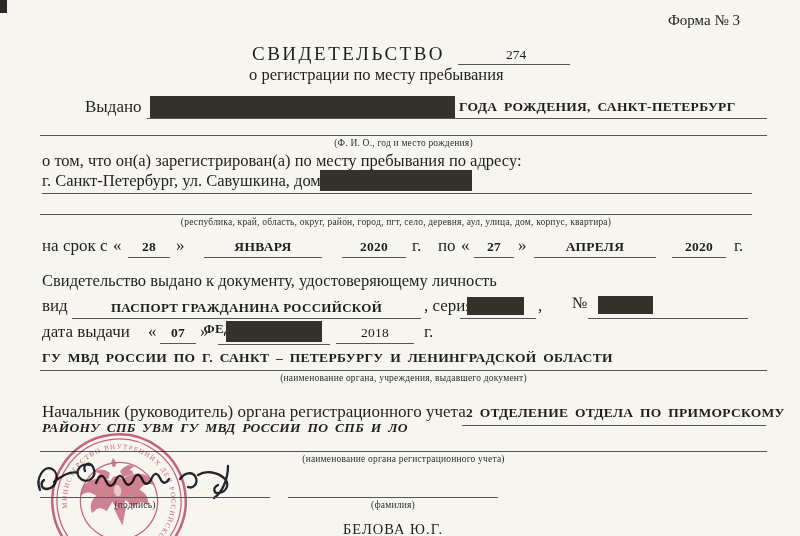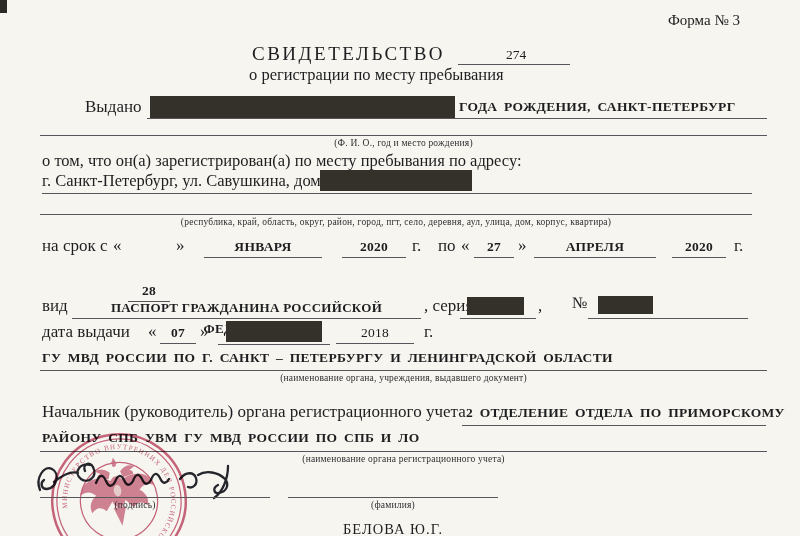--- a/index.html
+++ b/index.html
@@ -52,33 +52,34 @@
 
   <div class="abs t16" style="left:42px;top:151px;">о том, что он(а) зарегистрирован(а) по месту пребывания по адресу:</div>
   <div class="abs t16" style="left:42px;top:171px;">г. Санкт-Петербург, ул. Савушкина, дом</div>
   <div class="bar" style="left:320px;top:170px;width:152px;height:21px;"></div>
   <div class="ln" style="left:42px;top:193px;width:710px;"></div>
   <div class="ln" style="left:40px;top:214px;width:712px;"></div>
   <div class="abs cap" style="left:40px;top:217px;width:712px;">(республика, край, область, округ, район, город, пгт, село, деревня, аул, улица, дом, корпус, квартира)</div>
 
   <div class="abs t17" style="left:42px;top:236px;">на срок с</div>
   <div class="abs t17" style="left:113px;top:236px;">«</div>
-  <div class="uv" style="left:128px;top:237px;width:42px;margin-top:44px;">28</div>
+  <div class="uv" style="left:128px;top:237px;width:42px;">28</div>
   <div class="abs t17" style="left:176px;top:236px;">»</div>
   <div class="uv" style="left:204px;top:237px;width:118px;">ЯНВАРЯ</div>
   <div class="uv" style="left:342px;top:237px;width:64px;">2020</div>
   <div class="abs t17" style="left:412px;top:236px;">г.</div>
   <div class="abs t17" style="left:438px;top:236px;">по</div>
   <div class="abs t17" style="left:461px;top:236px;">«</div>
   <div class="uv" style="left:474px;top:237px;width:40px;">27</div>
   <div class="abs t17" style="left:518px;top:236px;">»</div>
   <div class="uv" style="left:534px;top:237px;width:122px;">АПРЕЛЯ</div>
   <div class="uv" style="left:672px;top:237px;width:54px;">2020</div>
   <div class="abs t17" style="left:734px;top:236px;">г.</div>
 
+  <div class="abs t16" style="left:42px;top:271px;">Свидетельство выдано к документу, удостоверяющему личность</div>
   <div class="abs t17" style="left:42px;top:296px;">вид</div>
   <div class="uv" style="left:72px;top:297px;width:349px;height:21px;line-height:21px;font-size:13px;">ПАСПОРТ ГРАЖДАНИНА РОССИЙСКОЙ ФЕДЕРАЦИИ</div>
   <div class="abs t17" style="left:424px;top:296px;">, серия</div>
   <div class="bar" style="left:467px;top:297px;width:57px;height:18px;"></div>
   <div class="ln" style="left:460px;top:318px;width:76px;"></div>
   <div class="abs t17" style="left:538px;top:296px;">,</div>
   <div class="abs" style="left:572px;top:294px;font-size:16px;">№</div>
   <div class="bar" style="left:598px;top:296px;width:55px;height:18px;"></div>
   <div class="ln" style="left:588px;top:318px;width:160px;"></div>
 
@@ -91,21 +92,21 @@
   <div class="uv uvr" style="left:336px;top:323px;width:78px;">2018</div>
   <div class="abs t17" style="left:424px;top:322px;">г.</div>
 
   <div class="abs fill" style="left:42px;top:350px;">ГУ  МВД  РОССИИ  ПО  Г. САНКТ – ПЕТЕРБУРГУ  И  ЛЕНИНГРАДСКОЙ  ОБЛАСТИ</div>
   <div class="ln" style="left:40px;top:370px;width:727px;"></div>
   <div class="abs cap" style="left:40px;top:373px;width:727px;">(наименование органа, учреждения, выдавшего документ)</div>
 
   <div class="abs t17" style="left:42px;top:402px;">Начальник (руководитель) органа регистрационного учета</div>
   <div class="abs fill" style="left:466px;top:405px;">2 ОТДЕЛЕНИЕ ОТДЕЛА  ПО ПРИМОРСКОМУ</div>
   <div class="ln" style="left:462px;top:425px;width:304px;"></div>
-  <div class="abs fill" style="left:42px;top:430px;">РАЙОНУ СПБ УВМ  ГУ  МВД РОССИИ  ПО СПБ  И  ЛО</div>
+  <div class="abs fill" style="left:42px;top:420px;font-style:italic;">РАЙОНУ СПБ УВМ  ГУ  МВД РОССИИ  ПО СПБ  И  ЛО</div>
   <div class="ln" style="left:40px;top:451px;width:727px;"></div>
   <div class="abs cap" style="left:40px;top:454px;width:727px;">(наименование органа регистрационного учета)</div>
 
   <svg class="stamp" style="position:absolute;left:46px;top:428px;transform:rotate(-8deg);" width="146" height="146" viewBox="0 0 140 140">
     <defs>
       <path id="ringPath" d="M20,70 a50,50 0 1,1 0,0.1"></path>
       <path id="codePath" d="M28,86 a42,42 0 0,0 84,0"></path>
     </defs>
     <g stroke="var(--stamp)" fill="none">
       <circle cx="70" cy="70" r="64" stroke-width="2.4"></circle>

